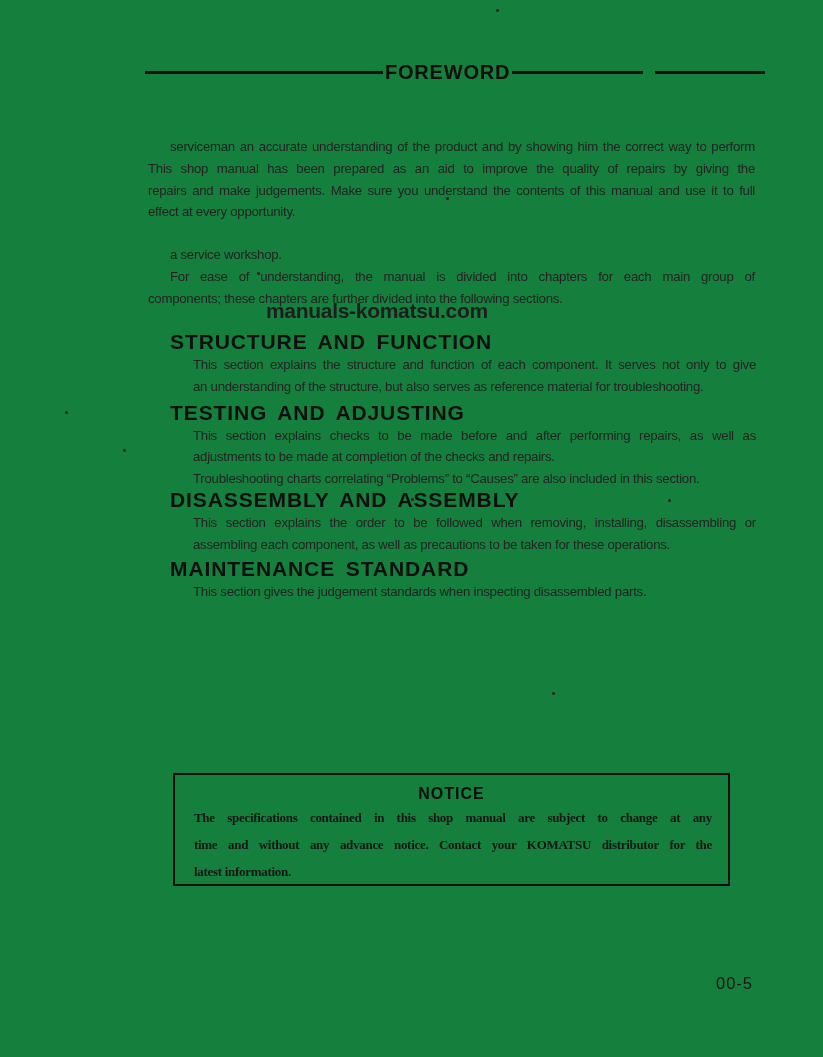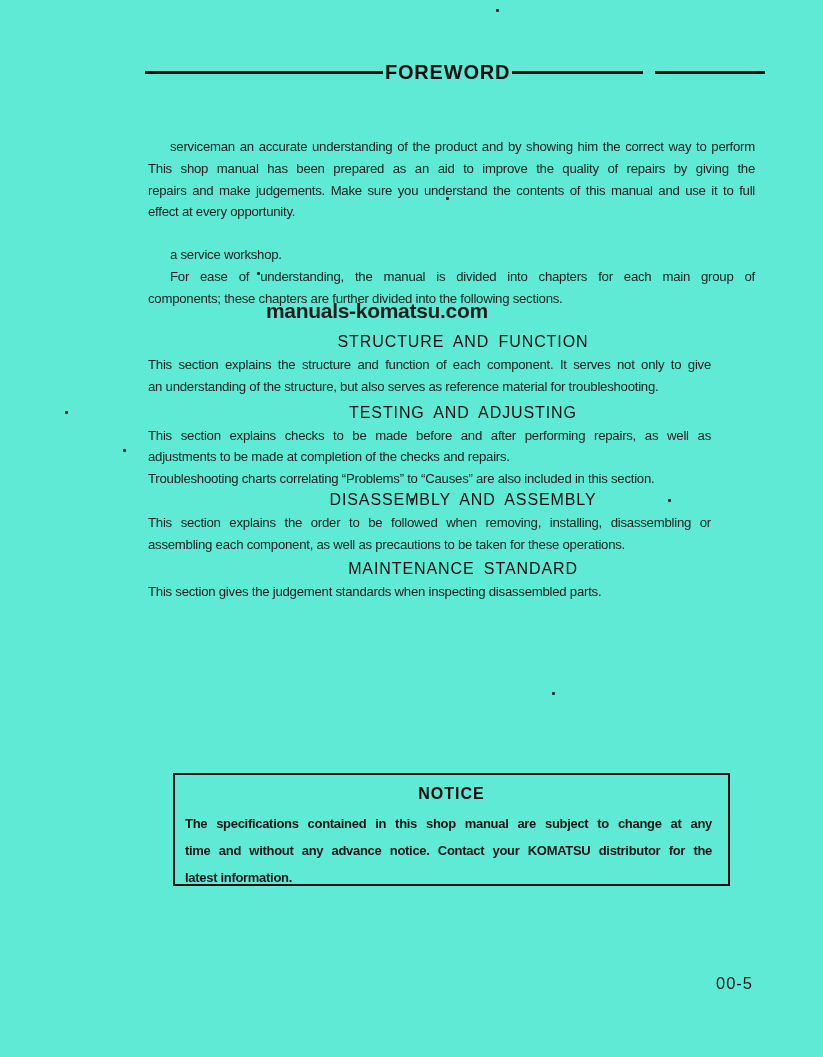--- a/index.html
+++ b/index.html
@@ -1,20 +1,20 @@
 <!DOCTYPE html>
 <html><head>
 <meta charset="utf-8">
 <style>
   html, body { margin: 0; padding: 0; background: #e8e8e8; }
   .page {
     position: relative;
     width: 823px;
     height: 1057px;
-    background: #5eead4;
+    background: #15803d;
     font-family: "Liberation Sans", "DejaVu Sans", sans-serif;
     color: #1e1e1e;
     overflow: hidden;
     margin: 0 auto;
   }
 
   
   .header {
     position: absolute;
     top: 62px; left: 145px; width: 602px; height: 20px;
@@ -48,25 +48,25 @@
   .para .line:first-child { text-indent: 22px; }
   .para + .para { margin-top: 0; }
   .para:nth-child(2) { margin-top: 21px; }
 
   .sections {
     position: absolute;
     top: 332px; left: 148px; width: 608px;
   }
   .sec h2 {
     margin: 0 0 2px 22px;
-    font-size: 16px; font-weight: normal;
+    font-size: 21px; font-weight: bold;
     letter-spacing: 0.9px; word-spacing: 4px;
-    line-height: 20px; color: #0f0f0f; white-space: nowrap; text-align: center;
+    line-height: 20px; color: #0f0f0f; white-space: nowrap;
   }
-  .secbody { width: 563px; }
+  .secbody { margin-left: 45px; width: 563px; }
   .sec:nth-child(1) { margin-bottom: 5px; }
   .sec:nth-child(2) { margin-bottom: 0px; }
   .sec:nth-child(3) { margin-bottom: 3px; }
 
   
   .watermark {
     position: absolute;
     top: 299px; left: 266px;
     font-size: 21px; font-weight: bold;
     letter-spacing: -0.3px; color: #1d1d1d;
@@ -80,21 +80,21 @@
     width: 557px; height: 113px;
     border: 2.5px solid #0f0f0f;
     box-sizing: border-box;
     padding-top: 9px;
   }
   .notice-title {
     text-align: center;
     font-size: 16px; font-weight: bold; letter-spacing: 1px;
     color: #0c0c0c; line-height: 20px;
   }
-  .notice-body { margin-top: 6px; padding: 0 16px 0 10px; }
+  .notice-body { padding: 0 16px 0 19px; font-family: Liberation Serif, serif; }
   .notice-body .line {
     font-weight: bold;
     font-size: 13px; letter-spacing: -0.3px;
     line-height: 27px; color: #151515;
   }
 
   
   .pageno {
     position: absolute;
     top: 974px; left: 716px;

